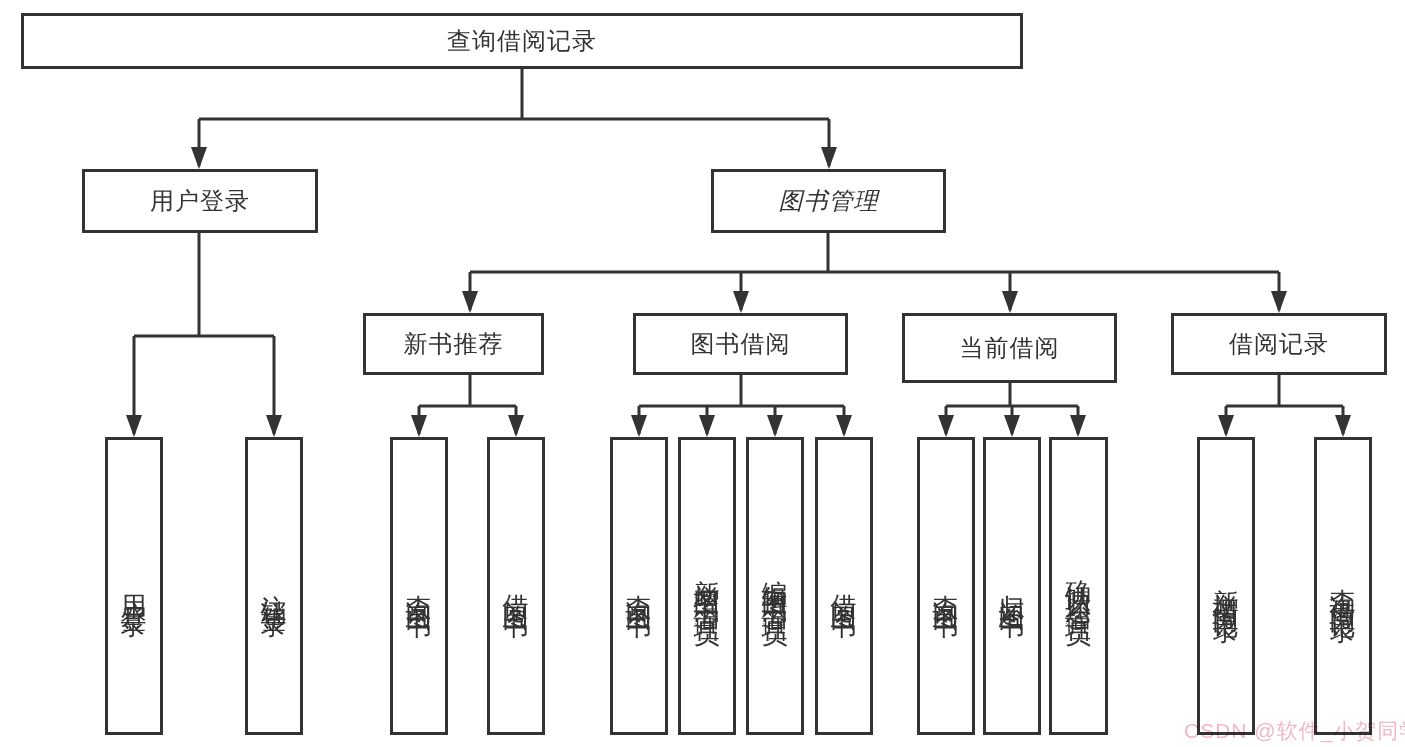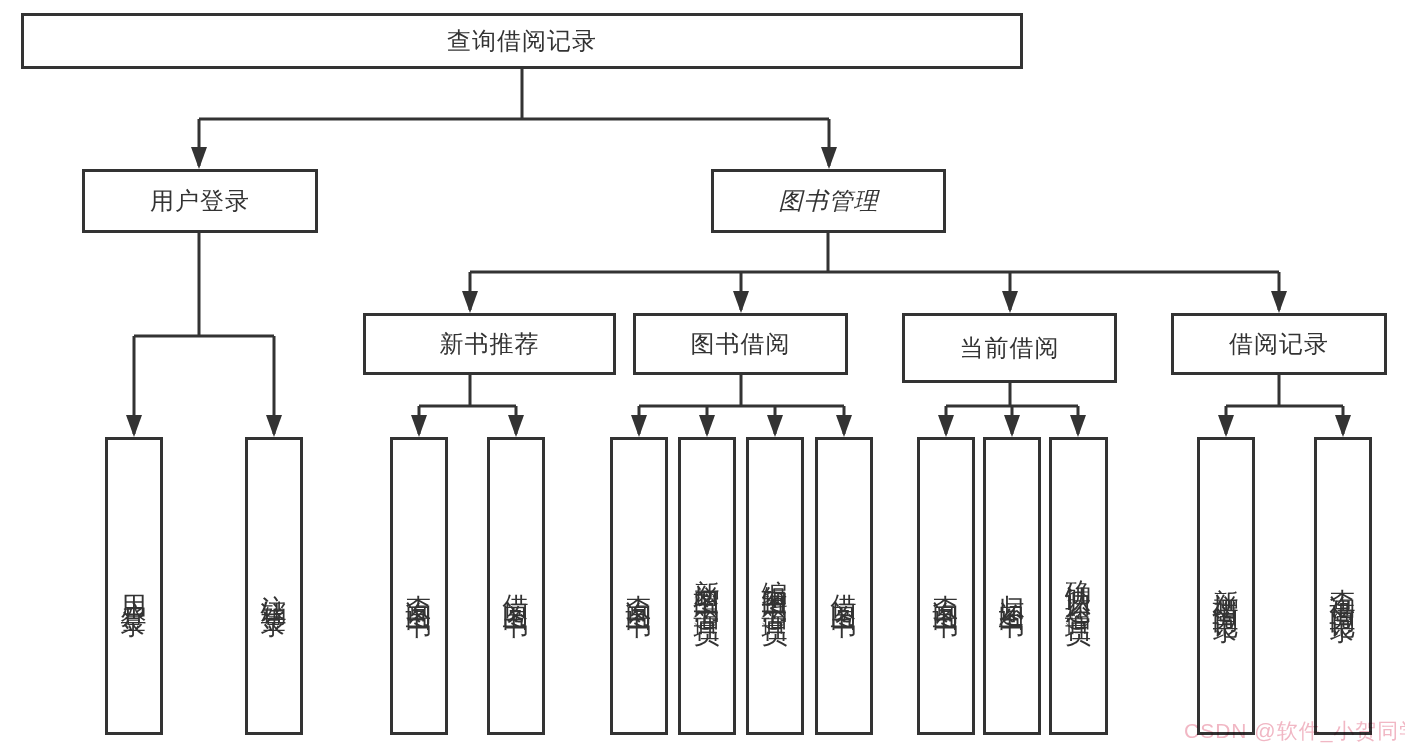--- a/index.html
+++ b/index.html
@@ -50,21 +50,21 @@
     writing-mode: vertical-rl;
     text-orientation: mixed;
     font-size: 26px;
     letter-spacing: 6px;
     line-height: 1;
   }
   
   .n-root        { left: 21px;   top: 13px;  width: 1002px; height: 56px; }
   .n-login-group { left: 82px;   top: 169px; width: 236px;  height: 64px; }
   .n-book-mgmt   { left: 711px;  top: 169px; width: 235px;  height: 64px; font-style: italic; }
-  .n-new-books   { left: 363px;  top: 313px; width: 253px;  height: 62px; }
+  .n-new-books   { left: 363px;  top: 313px; width: 181px;  height: 62px; }
   .n-borrowing   { left: 633px;  top: 313px; width: 215px;  height: 62px; }
   .n-current     { left: 902px;  top: 313px; width: 215px;  height: 70px; }
   .n-records     { left: 1171px; top: 313px; width: 216px;  height: 62px; }
   .n-login       { left: 105px; }
   .n-logout      { left: 245px; }
   .n-nb-query    { left: 390px; }
   .n-nb-borrow   { left: 487px; }
   .n-bw-query    { left: 610px; }
   .n-bw-add      { left: 678px; }
   .n-bw-edit     { left: 746px; }

